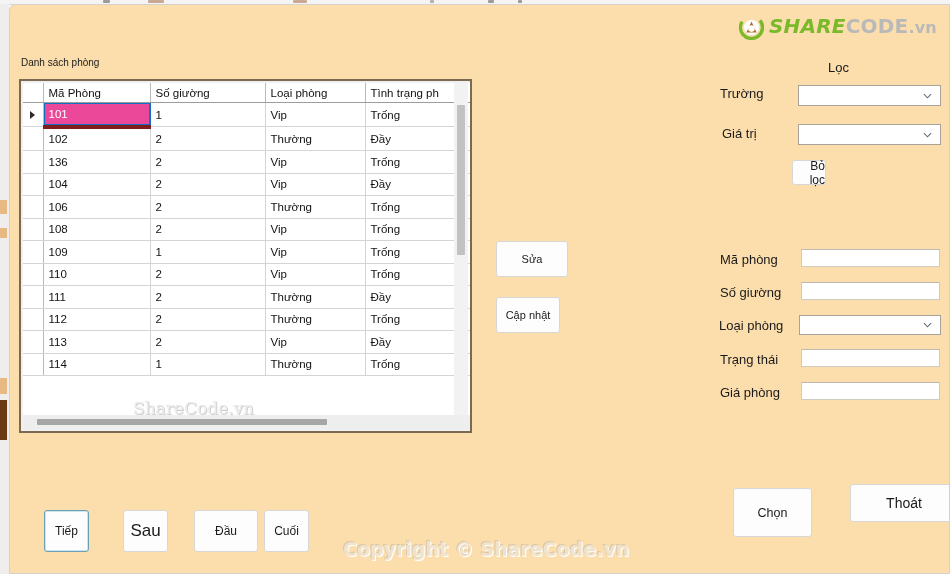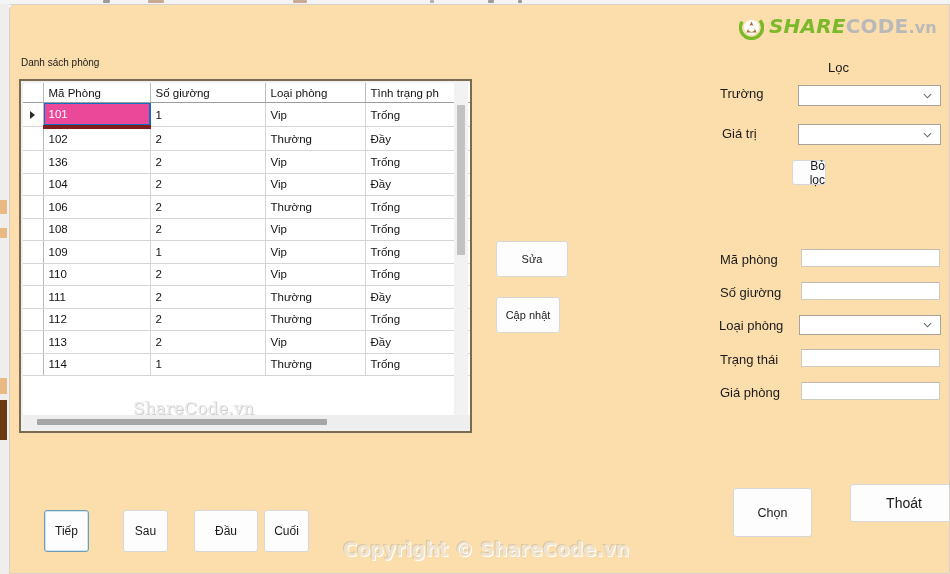--- a/index.html
+++ b/index.html
@@ -273,21 +273,21 @@
   .btn.focused {
     border: 1px solid #6a9fb5;
     box-shadow: 0 0 0 1px #cfe3ec inset;
   }
   .btn-sua    { left: 486px; top: 236px; width: 72px; height: 36px; }
   .btn-capnhat{ left: 486px; top: 292px; width: 64px; height: 36px; }
   .btn-bsloc  { left: 782px; top: 155px; width: 34px; height: 25px; font-size: 12px; text-align: right; }
   .btn-chon   { left: 723px; top: 483px; width: 79px; height: 49px; font-size: 12.5px; }
   .btn-thoat  { left: 840px; top: 479px; width: 108px; height: 38px; font-size: 14px; }
   .btn-tiep   { left: 34px;  top: 505px; width: 45px; height: 42px; font-size: 12px; }
-  .btn-sau    { left: 113px; top: 505px; width: 45px; height: 42px; font-size: 12px; }
+  .btn-sau    { left: 113px; top: 505px; width: 45px; height: 42px; font-size: 17px; }
   .btn-dau    { left: 184px; top: 505px; width: 64px; height: 42px; font-size: 12px; }
   .btn-cuoi   { left: 254px; top: 505px; width: 45px; height: 42px; font-size: 12px; }
 
   
   .loc-title {
     position: absolute;
     left: 818px; top: 55px;
     font-size: 13px;
     color: #1a1a1a;
   }

